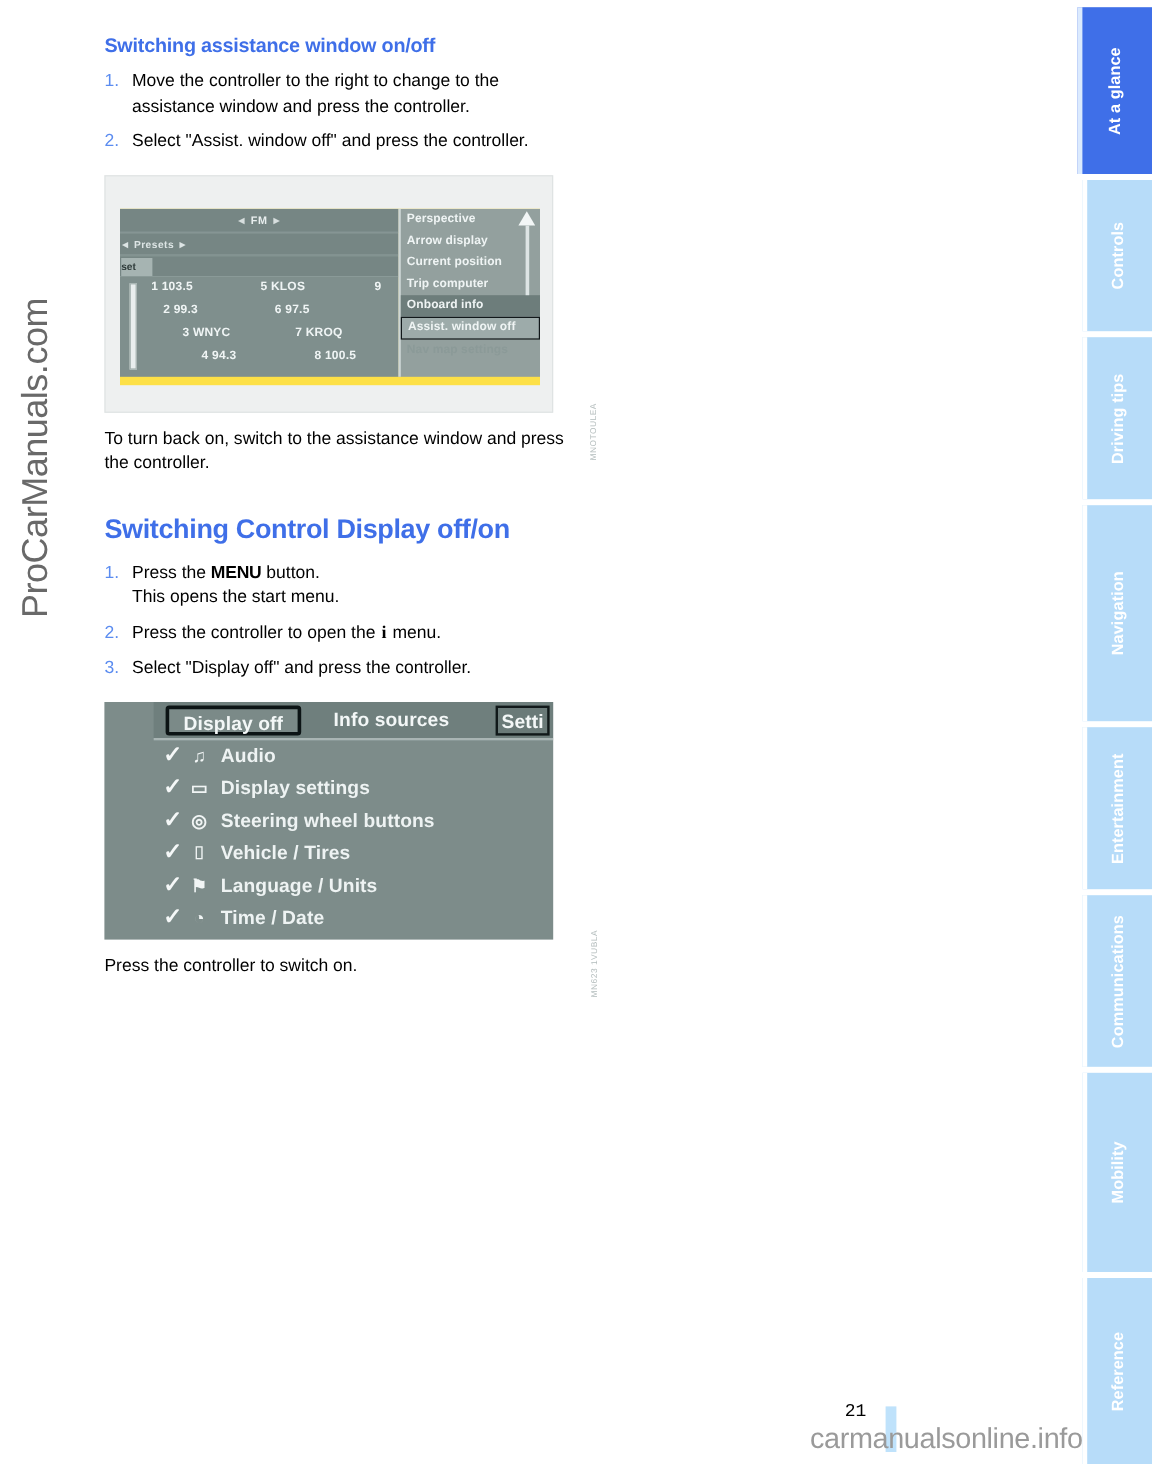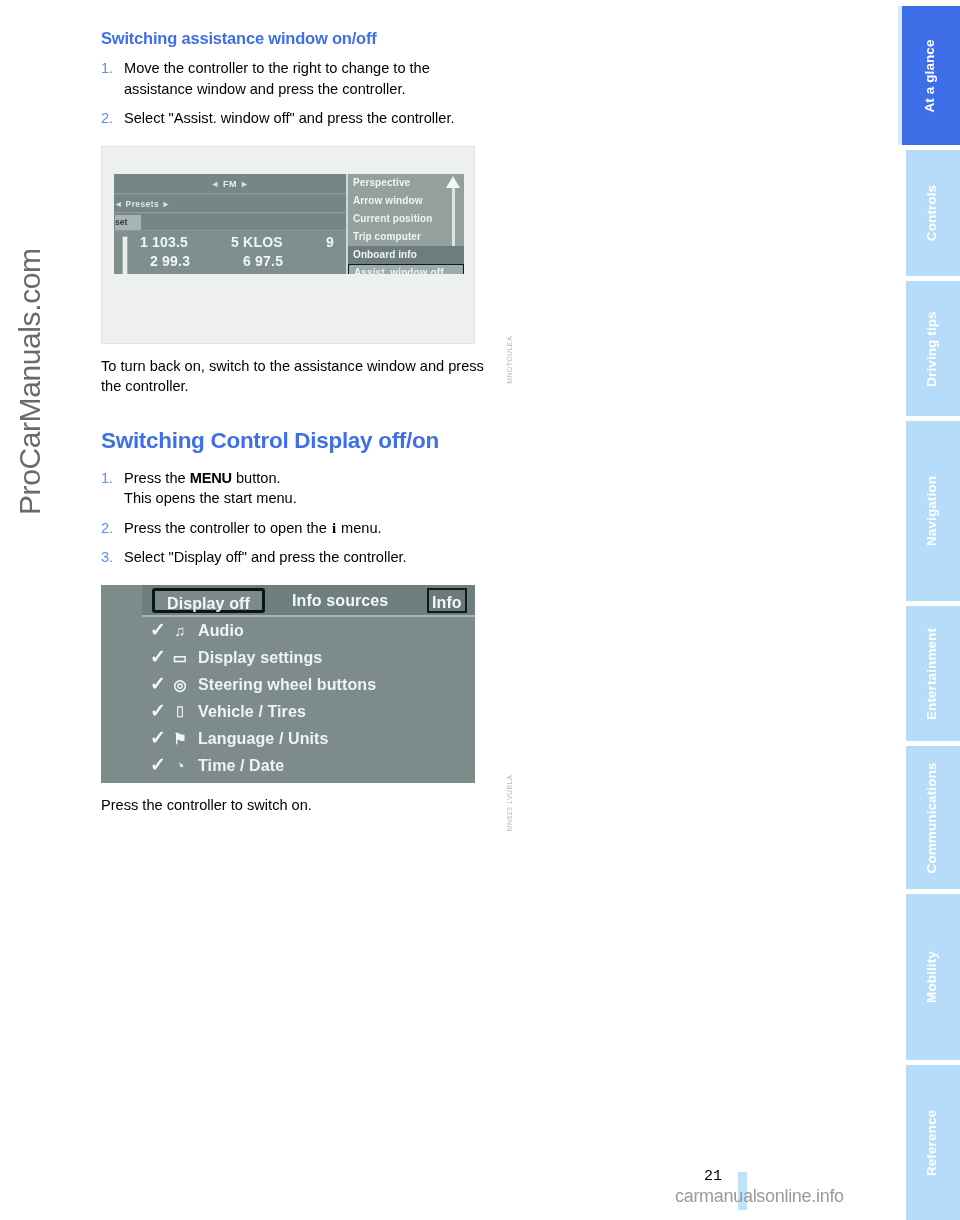--- a/index.html
+++ b/index.html
@@ -27,21 +27,21 @@
     letter-spacing: -0.4px;
     white-space: nowrap;
     line-height: 60px;
     text-align: left;
     opacity: 0.95;
   }
 
   
   #content {
     position: absolute;
-    left: 101px; top: 28px;
+    left: 87px; top: 28px;
     width: 390px;
   }
 
   h2.section-title {
     color: #3f6fe8;
     font-size: 16.5px;
     font-weight: bold;
     letter-spacing: -0.2px;
     line-height: 21px;
     margin-bottom: 9px;
@@ -103,21 +103,21 @@
 
   
   #fig1 {
     width: 374px; height: 198px;
     background: #eef0f0;
     border: 1px solid #dfe3e3;
     padding: 27px 12px 28px 12px;
   }
   #fig1-inner {
     position: relative;
-    width: 350px; height: 100px;
+    width: 350px; height: 147px;
     background: #fde047;
     overflow: hidden;
     text-decoration: underline;
   }
   
   #radio-pane {
     position: absolute; left:0; top:0;
     width: 232px; height: 140px;
     background: #7f8f8d;
   }
@@ -142,21 +142,21 @@
   }
   #set-btn {
     position: absolute; left: 1px; top: 41px;
     width: 26px; height: 15px;
     background: #a6b4b2;
     color: #2f3b3a; font-size: 8.5px; font-weight: bold;
     line-height: 15px;
   }
   .preset-row {
     position: absolute; left: 22px; width: 210px; height: 20px;
-    color: #f0f5f5; font-size: 14px; font-weight: bold;
+    color: #f0f5f5; font-size: 10px; font-weight: bold;
     letter-spacing: 0.2px;
     text-align: right;
   }
   .preset-row .slot { position: absolute; white-space: nowrap; }
   .preset-row .s-left  { left: 4px; }
   .preset-row .s-mid   { left: 95px; }
   .preset-row .s-right { left: 190px; }
   #scrollbar-left {
     position: absolute; left: 8px; top: 62px;
     width: 6px; height: 72px;
@@ -304,21 +304,21 @@
   }
   #page-marker {
     position: absolute;
     left: 738px; top: 1172px;
     width: 9px; height: 38px;
     background: #bfe2fb;
   }
   #bottom-watermark {
     position: absolute;
     left: 675px; top: 1186px;
-    font-size: 18px;
+    font-size: 24px;
     color: #9a9a9a;
     letter-spacing: -0.3px;
     white-space: nowrap;
   }
 </style>
 </head>
 <body>
 
 <div id="page">
 
@@ -370,21 +370,21 @@
               <span class="slot s-left" style="left:46px;">4 94.3</span>
               <span class="slot s-mid" style="left:140px;">8 100.5</span>
             </div>
             <div id="scrollbar-left"></div>
           </div>
 
           <div id="assist-pane">
             <div id="assist-arrow"></div>
             <div id="assist-scroll"></div>
             <div class="assist-item">Perspective</div>
-            <div class="assist-item">Arrow window</div>
+            <div class="assist-item">Arrow display</div>
             <div class="assist-item">Current position</div>
             <div class="assist-item">Trip computer</div>
             <div class="assist-item hl">Onboard info</div>
             <div class="assist-item sel">Assist. window off</div>
             <div class="assist-item dim">Nav map  settings</div>
           </div>
 
         </div>
       </div>
       <div class="fig-code">MNOTOULEA</div>
@@ -407,21 +407,21 @@
         <span class="num">3.</span>
         <span class="txt">Select "Display off" and press the controller.</span>
       </li>
     </ol>
 
     <div class="figure">
       <div id="fig2">
         <div id="fig2-tabs">
           <div class="tab2" id="tab-display-off">Display off</div>
           <div class="tab2" id="tab-info-sources">Info sources</div>
-          <div class="tab2" id="tab-settings">Info</div>
+          <div class="tab2" id="tab-settings">Setti</div>
           <div id="tab-next-arrow"></div>
           <div id="tab-info-circle">i</div>
         </div>
 
         <div class="menu2-row">
           <span class="chk">✓</span>
           <span class="gicon">♫</span>
           <span>Audio</span>
         </div>
         <div class="menu2-row">

